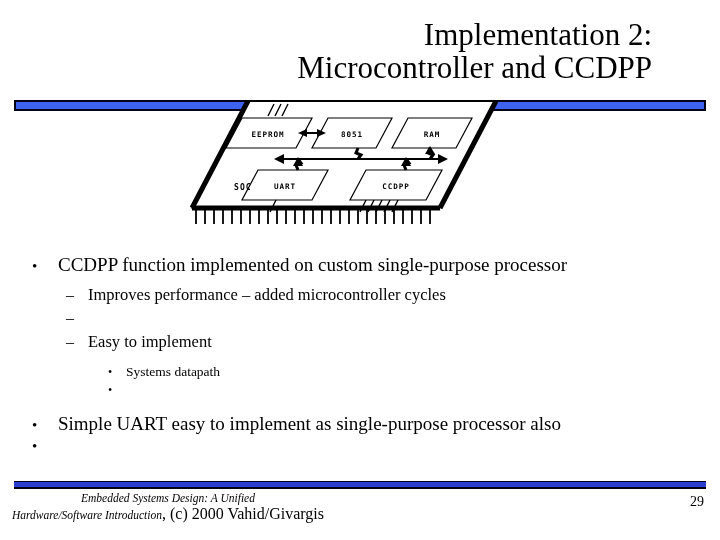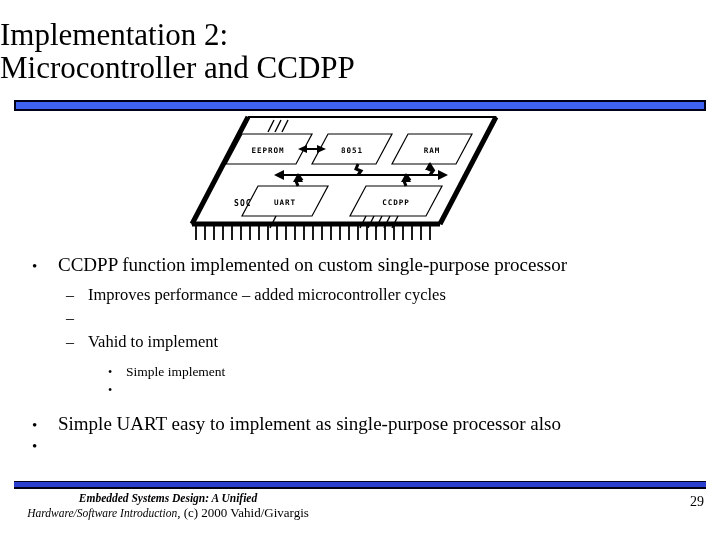--- a/index.html
+++ b/index.html
@@ -22,21 +22,21 @@
     height: 540px;
     background: #ffffff;
   }
 
   
   .title-block {
     position: absolute;
     left: 0;
     top: 18px;
     width: 652px;
-    text-align: left;
+    text-align: right;
     line-height: 1.07;
   }
   .title-line {
     font-family: "Liberation Serif", "DejaVu Serif", serif;
     font-size: 31px;
     font-weight: normal;
     color: #000000;
     letter-spacing: 0px;
     white-space: nowrap;
   }
@@ -61,21 +61,21 @@
     background: #2a3fd0;
     border-top: 1px solid #000018;
     border-bottom: 2px solid #000018;
     box-sizing: border-box;
   }
 
   
   .diagram {
     position: absolute;
     left: 180px;
-    top: 112px;
+    top: 96px;
     width: 340px;
     height: 140px;
   }
   .diagram svg { display: block; }
 
   
   .bullets {
     position: absolute;
     left: 0;
     top: 252px;
@@ -127,31 +127,31 @@
     position: absolute;
     left: 8px;
     top: 492px;
     width: 320px;
     text-align: center;
     line-height: 1.16;
   }
   .footer-l1 {
     font-size: 11.5px;
     font-style: italic;
-    font-weight: bold;
+    font-weight: normal;
   }
   .footer-l2 {
     font-size: 11.5px;
   }
   .footer-l2 .it {
     font-style: italic;
   }
   .footer-l2 .rm {
     font-style: normal;
-    font-size: 13px;
+    font-size: 16px;
   }
   .page-num {
     position: absolute;
     left: 672px;
     top: 494px;
     width: 32px;
     text-align: right;
     font-size: 14px;
     color: #000000;
   }
@@ -277,28 +277,28 @@
 
     <div class="b2">
       <span class="mk">–</span>
       <span>Improves performance – added microcontroller cycles</span>
     </div>
     <div class="b2">
       <span class="mk">–</span>
     </div>
     <div class="b2">
       <span class="mk">–</span>
-      <span>Vahid to implement</span>
+      <span>Easy to implement</span>
     </div>
 
     <div class="gap-a"></div>
 
     <div class="b3">
       <span class="mk">•</span>
-      <span>Simple implement</span>
+      <span>Systems datapath</span>
     </div>
     <div class="b3">
       <span class="mk">•</span>
     </div>
 
     <div class="gap-b"></div>
 
     <div class="b1">
       <span class="mk">•</span>
       <span>Simple UART easy to implement as single-purpose processor also</span>

